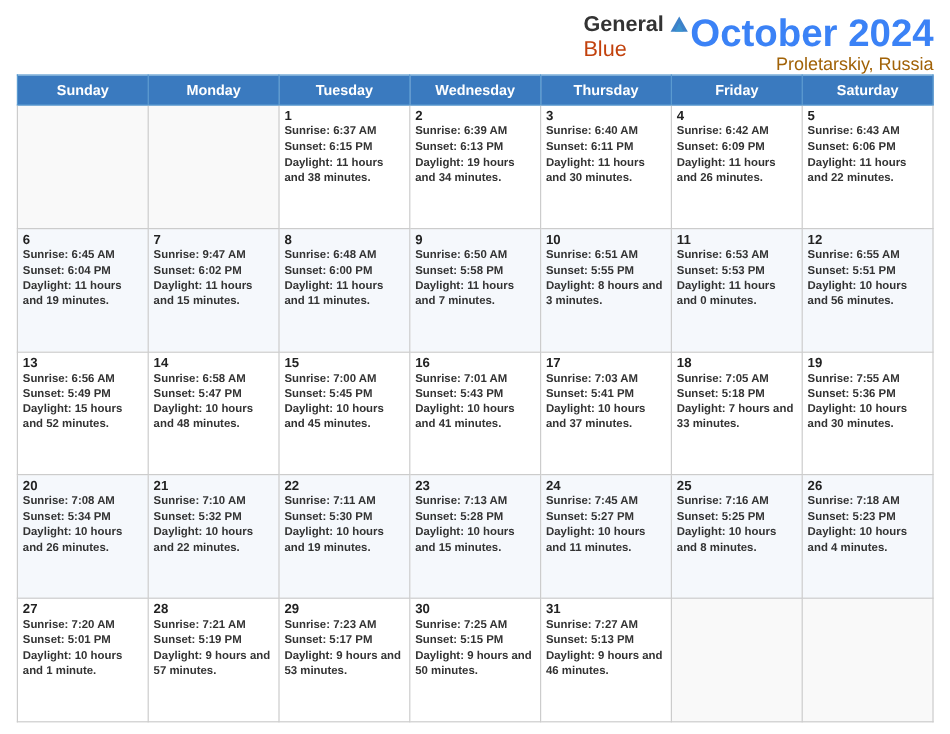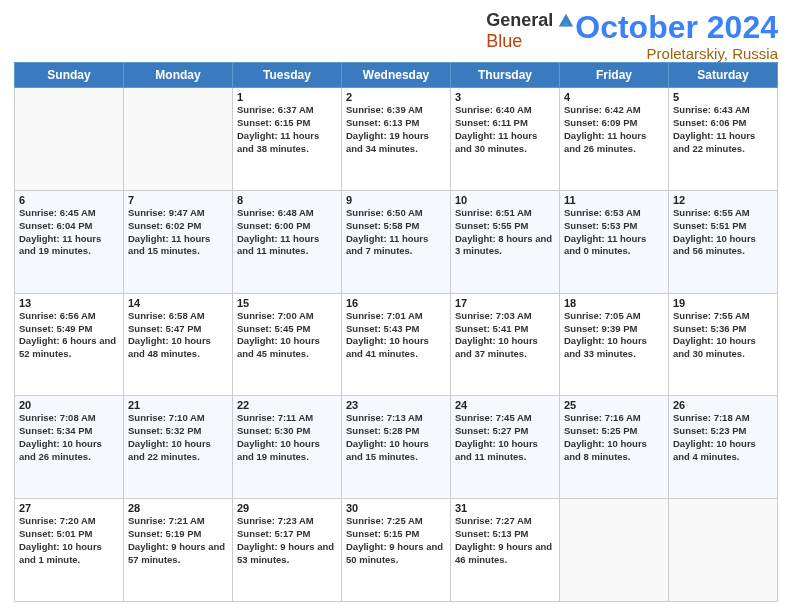--- a/index.html
+++ b/index.html
@@ -189,41 +189,41 @@
             <div class="cell-content"><span>Sunrise: 6:53 AM</span><br><span>Sunset: 5:53 PM</span><br><span>Daylight: 11 hours and 0 minutes.</span><br></div>
           </td>
           <td>
             <span class="day-number">12</span>
             <div class="cell-content"><span>Sunrise: 6:55 AM</span><br><span>Sunset: 5:51 PM</span><br><span>Daylight: 10 hours and 56 minutes.</span><br></div>
           </td>
         </tr>
         <tr>
           <td>
             <span class="day-number">13</span>
-            <div class="cell-content"><span>Sunrise: 6:56 AM</span><br><span>Sunset: 5:49 PM</span><br><span>Daylight: 6 hours and 52 minutes.</span><br></div>
+            <div class="cell-content"><span>Sunrise: 6:56 AM</span><br><span>Sunset: 5:49 PM</span><br><span>Daylight: 15 hours and 52 minutes.</span><br></div>
           </td>
           <td>
             <span class="day-number">14</span>
             <div class="cell-content"><span>Sunrise: 6:58 AM</span><br><span>Sunset: 5:47 PM</span><br><span>Daylight: 10 hours and 48 minutes.</span><br></div>
           </td>
           <td>
             <span class="day-number">15</span>
             <div class="cell-content"><span>Sunrise: 7:00 AM</span><br><span>Sunset: 5:45 PM</span><br><span>Daylight: 10 hours and 45 minutes.</span><br></div>
           </td>
           <td>
             <span class="day-number">16</span>
             <div class="cell-content"><span>Sunrise: 7:01 AM</span><br><span>Sunset: 5:43 PM</span><br><span>Daylight: 10 hours and 41 minutes.</span><br></div>
           </td>
           <td>
             <span class="day-number">17</span>
             <div class="cell-content"><span>Sunrise: 7:03 AM</span><br><span>Sunset: 5:41 PM</span><br><span>Daylight: 10 hours and 37 minutes.</span><br></div>
           </td>
           <td>
             <span class="day-number">18</span>
-            <div class="cell-content"><span>Sunrise: 7:05 AM</span><br><span>Sunset: 9:39 PM</span><br><span>Daylight: 10 hours and 33 minutes.</span><br></div>
+            <div class="cell-content"><span>Sunrise: 7:05 AM</span><br><span>Sunset: 5:18 PM</span><br><span>Daylight: 7 hours and 33 minutes.</span><br></div>
           </td>
           <td>
             <span class="day-number">19</span>
             <div class="cell-content"><span>Sunrise: 7:55 AM</span><br><span>Sunset: 5:36 PM</span><br><span>Daylight: 10 hours and 30 minutes.</span><br></div>
           </td>
         </tr>
         <tr>
           <td>
             <span class="day-number">20</span>
             <div class="cell-content"><span>Sunrise: 7:08 AM</span><br><span>Sunset: 5:34 PM</span><br><span>Daylight: 10 hours and 26 minutes.</span><br></div>

